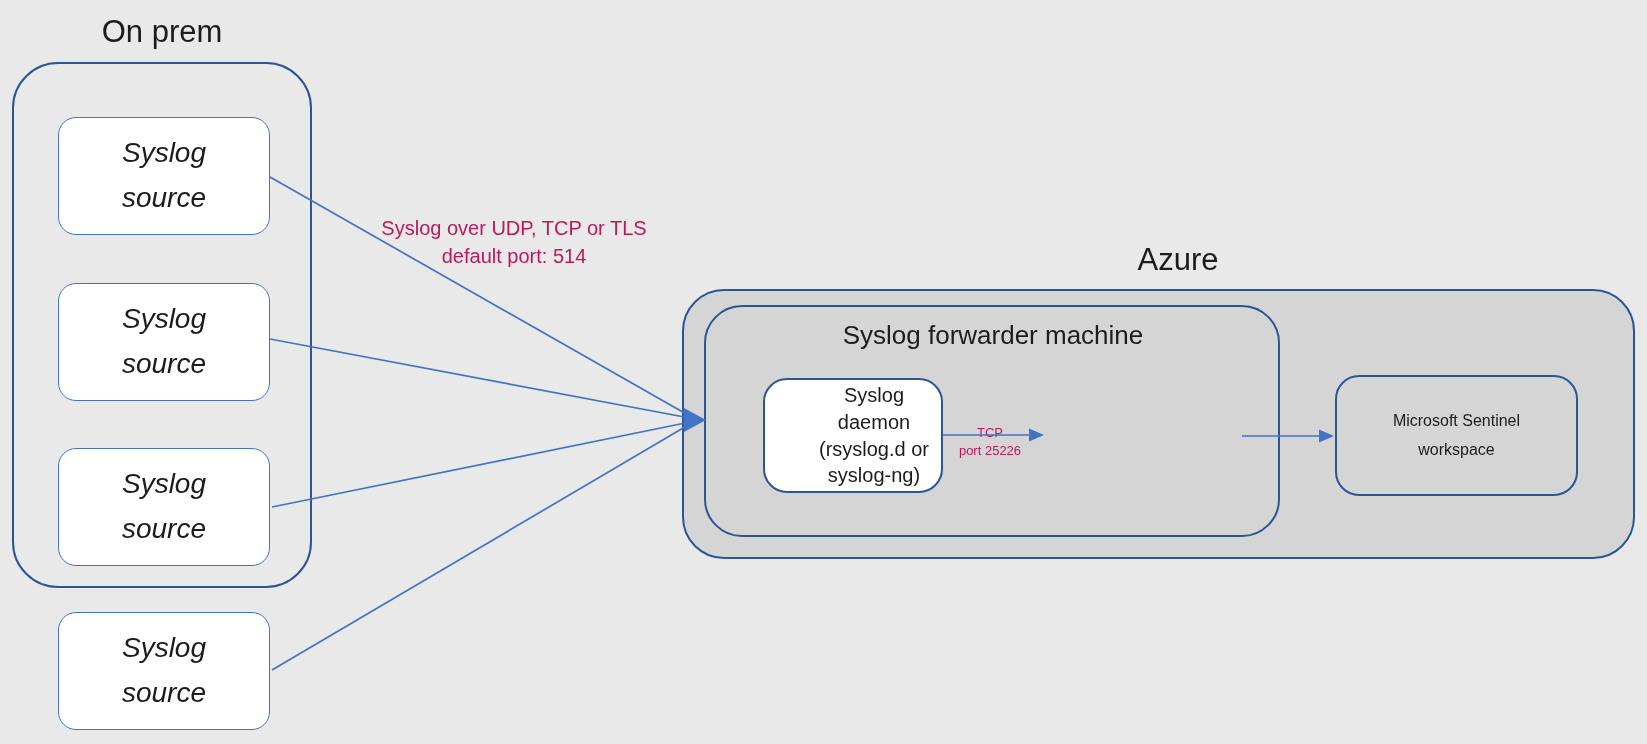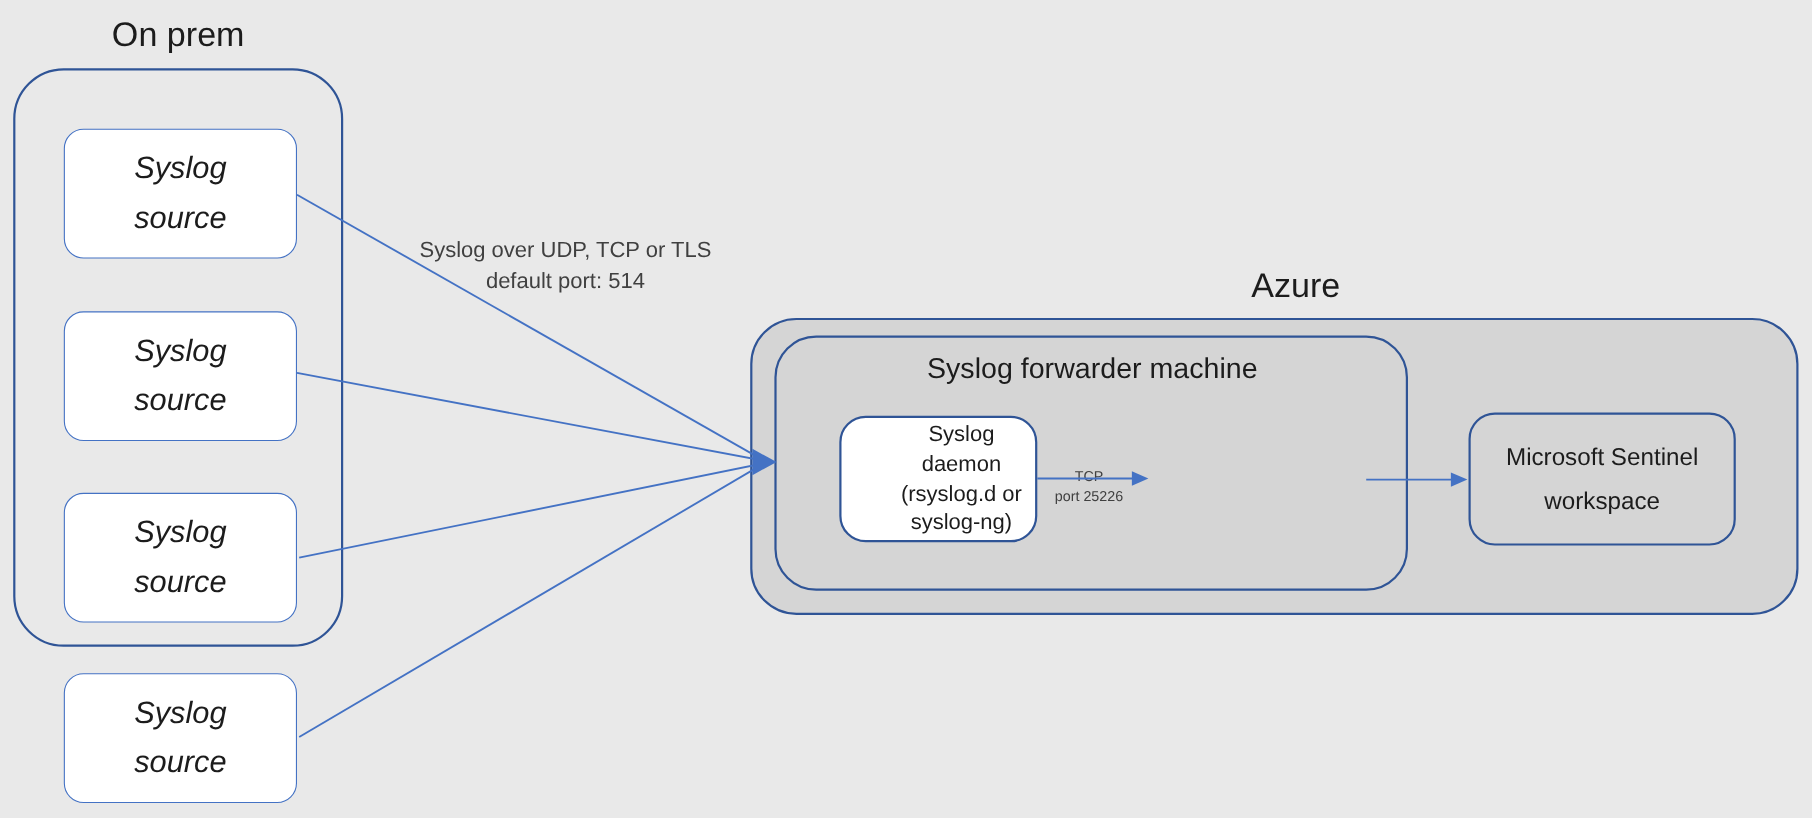--- a/index.html
+++ b/index.html
@@ -85,29 +85,29 @@
     border: 2px solid #2f5496;
     border-radius: 20px;
     font-size: 21px;
     line-height: 1.48;
   }
   .sentinel-node {
     left: 1335px; top: 375px; width: 243px; height: 121px;
     background: #d5d5d5;
     border: 2px solid #2f5496;
     border-radius: 24px;
-    font-size: 22px;
+    font-size: 16px;
     line-height: 1.8;
   }
 
   
   .edge-label {
     text-align: center;
     white-space: pre-line;
-    color: #404040;
+    color: #be185d;
   }
   .connection-label {
     left: 364px; top: 214px; width: 300px;
     font-size: 20px;
     line-height: 1.42;
   }
   .tcp-label {
     left: 920px; top: 424px; width: 140px;
     font-size: 13px;
     line-height: 1.38;

